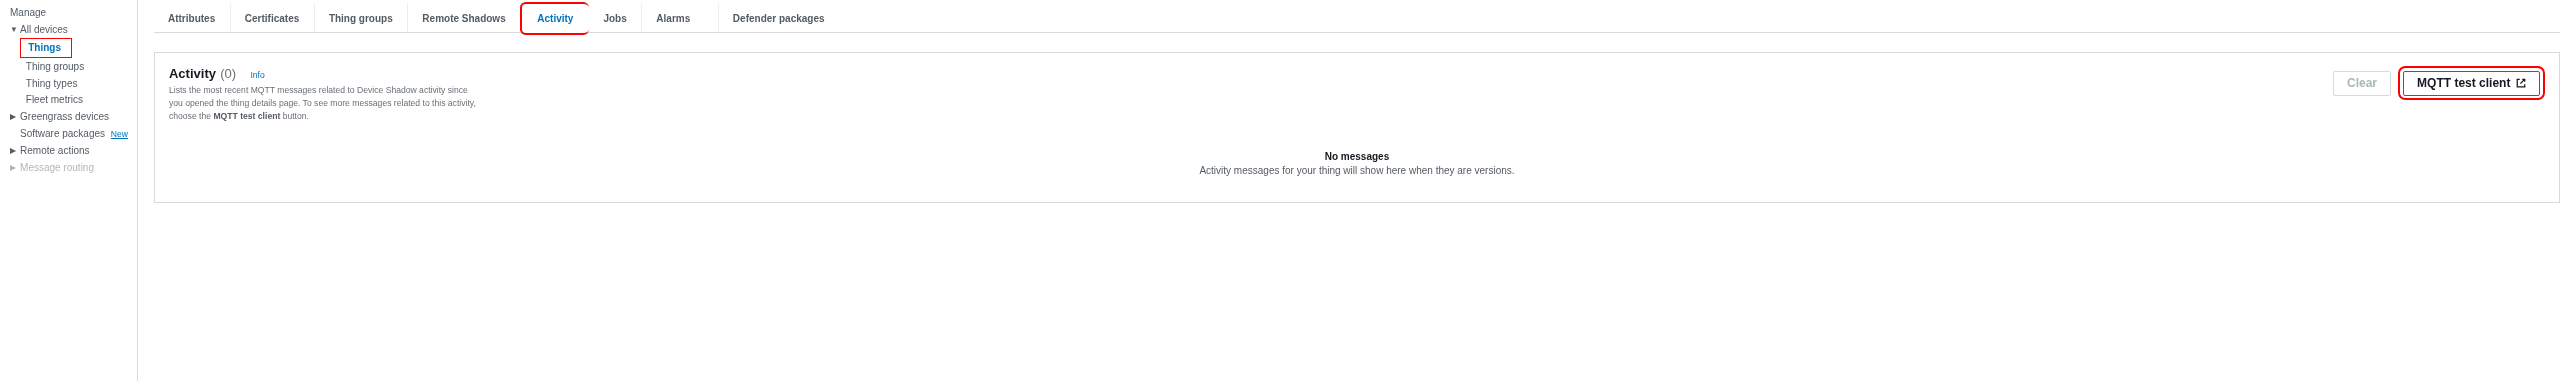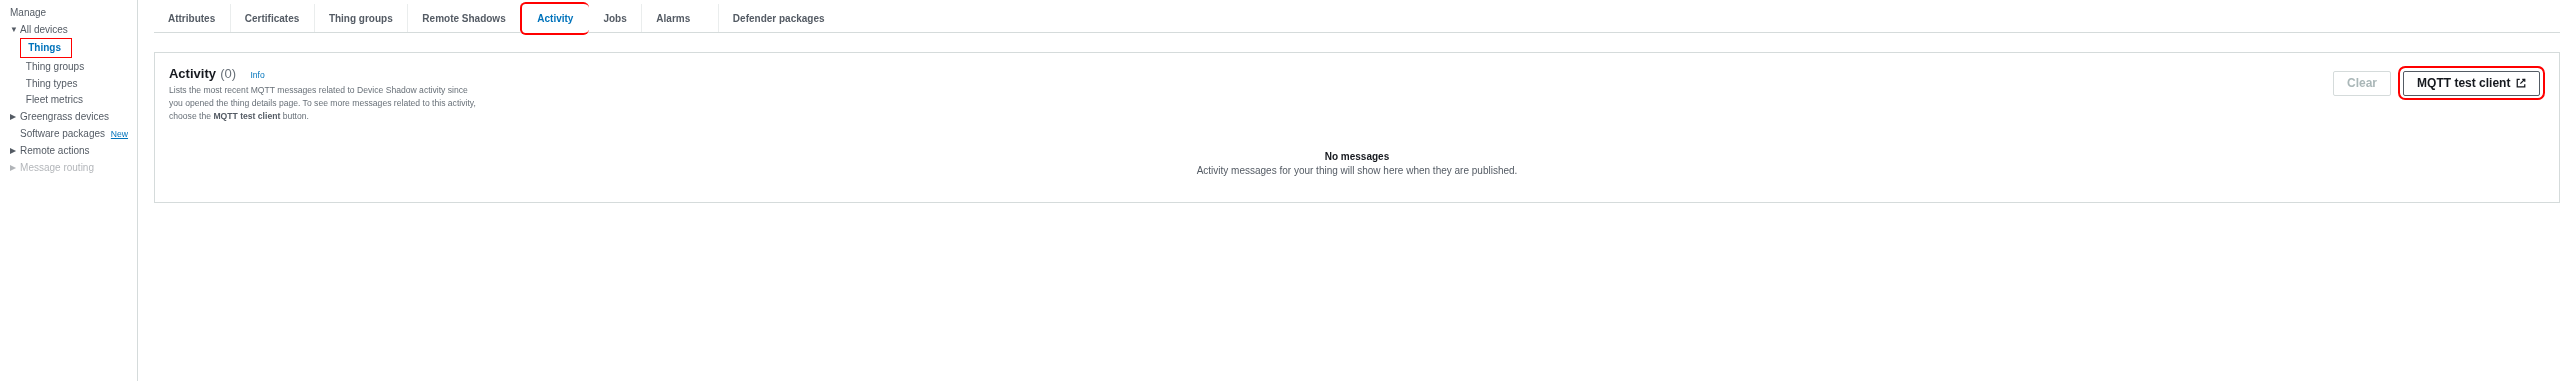--- a/index.html
+++ b/index.html
@@ -132,21 +132,21 @@
                     <path d="M14 2L7 9"></path>
                   </svg>
                 </span>
               </button>
             </span>
           </div>
         </div>
 
         <div class="panel-body">
           <div class="empty-title">No messages</div>
-          <div class="empty-desc">Activity messages for your thing will show here when they are published.</div>
+          <div class="empty-desc">Activity messages for your thing will show here when they are versions.</div>
         </div>
       </section>
 
     </div>
   </main>
 
 </div>
 
 
 </body></html>

